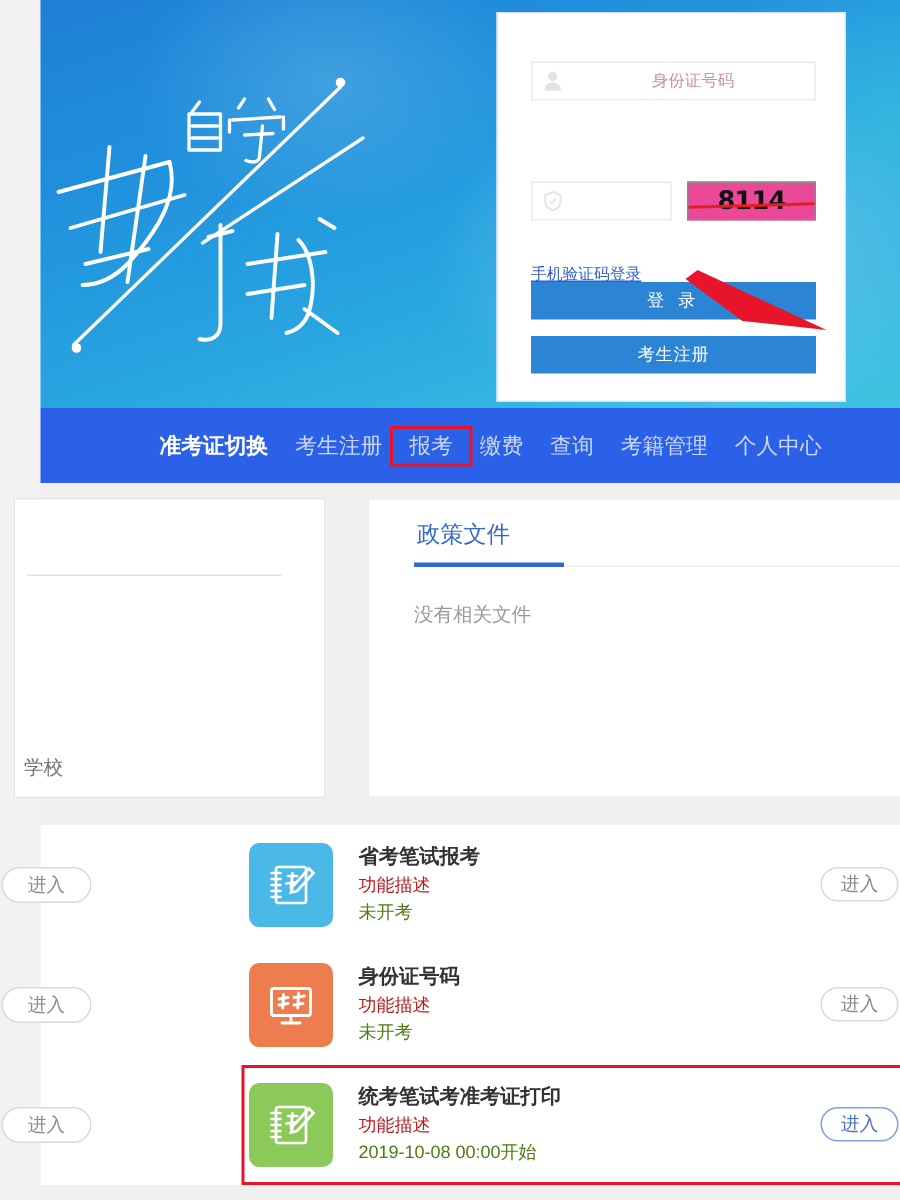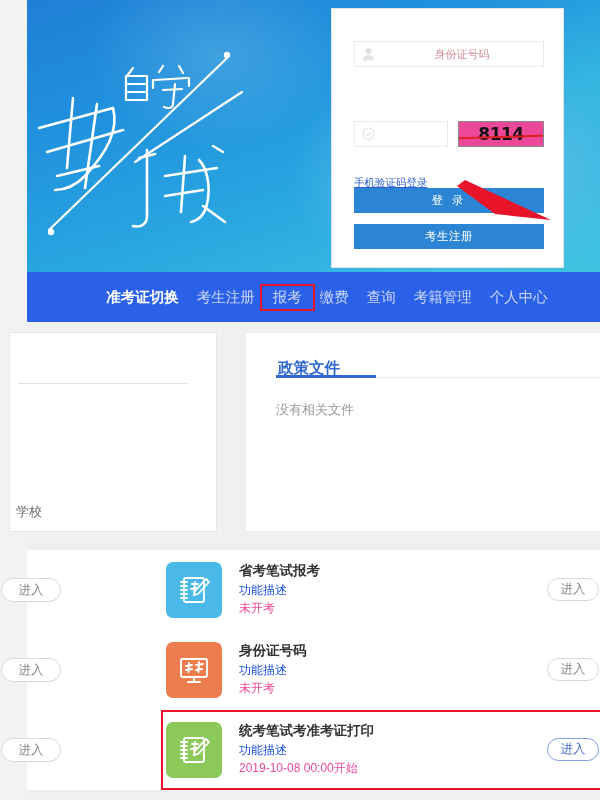--- a/index.html
+++ b/index.html
@@ -102,22 +102,22 @@
     position: absolute; left: 8px; top: 50px; width: 170px; height: 1px; background: #e2e2e2;
   }
   .left-panel-text {
     position: absolute; left: 6px; bottom: 10px; font-size: 13px; color: #6f6f6f;
   }
   .policy-card {
     position: absolute; left: 218px; top: 0; width: 420px; height: 200px;
     background: #ffffff; border: 1px solid #ececec;
   }
   .policy-title {
-    position: absolute; left: 32px; top: 25px;
-    font-size: 15.5px; font-weight: bold; color: #3169d0;
+    position: absolute; left: 32px; top: 13px;
+    font-size: 15.5px; font-weight: normal; color: #3169d0;
   }
   .policy-underline {
     position: absolute; left: 30px; top: 42px; width: 100px; height: 3px; background: #3169d0;
   }
   .policy-hr {
     position: absolute; left: 30px; top: 43.5px; width: 380px; height: 1px; background: #ebebeb;
   }
   .policy-empty {
     position: absolute; left: 30px; top: 68px; font-size: 13px; color: #9a9a9a;
   }
@@ -133,22 +133,22 @@
     border: 1px solid #d9d9d9; border-radius: 14px; background: #fff;
     display: flex; align-items: center; justify-content: center;
     font-size: 12.5px; color: #8a8a8a; cursor: pointer;
   }
   .svc-icon {
     position: absolute; left: 139px; top: 12px; width: 56px; height: 56px;
     border-radius: 7px; display: flex; align-items: center; justify-content: center;
   }
   .svc-text { position: absolute; left: 212px; top: 11px; }
   .svc-title { font-size: 13.5px; font-weight: bold; color: #333; line-height: 1.45; }
-  .svc-desc { font-size: 12px; color: #1d4ed8; line-height: 1.55; }
-  .svc-status { font-size: 12px; color: #ec4899; line-height: 1.55; }
+  .svc-desc { font-size: 12px; color: #b91c1c; line-height: 1.55; }
+  .svc-status { font-size: 12px; color: #4d7c0f; line-height: 1.55; }
   .svc-enter-right {
     position: absolute; right: 28px; top: 28px; width: 52px; height: 23px;
     border: 1px solid #d9d9d9; border-radius: 13px; background: #fff;
     display: flex; align-items: center; justify-content: center;
     font-size: 12.5px; color: #8a8a8a; cursor: pointer;
   }
   .svc-enter-right.active { border-color: #7f9fe0; color: #4a70c8; }
   .row-highlight {
     position: absolute; left: 134px; top: 0; width: 466px; height: 80px;
     border: 2.5px solid #e8142a; pointer-events: none;

